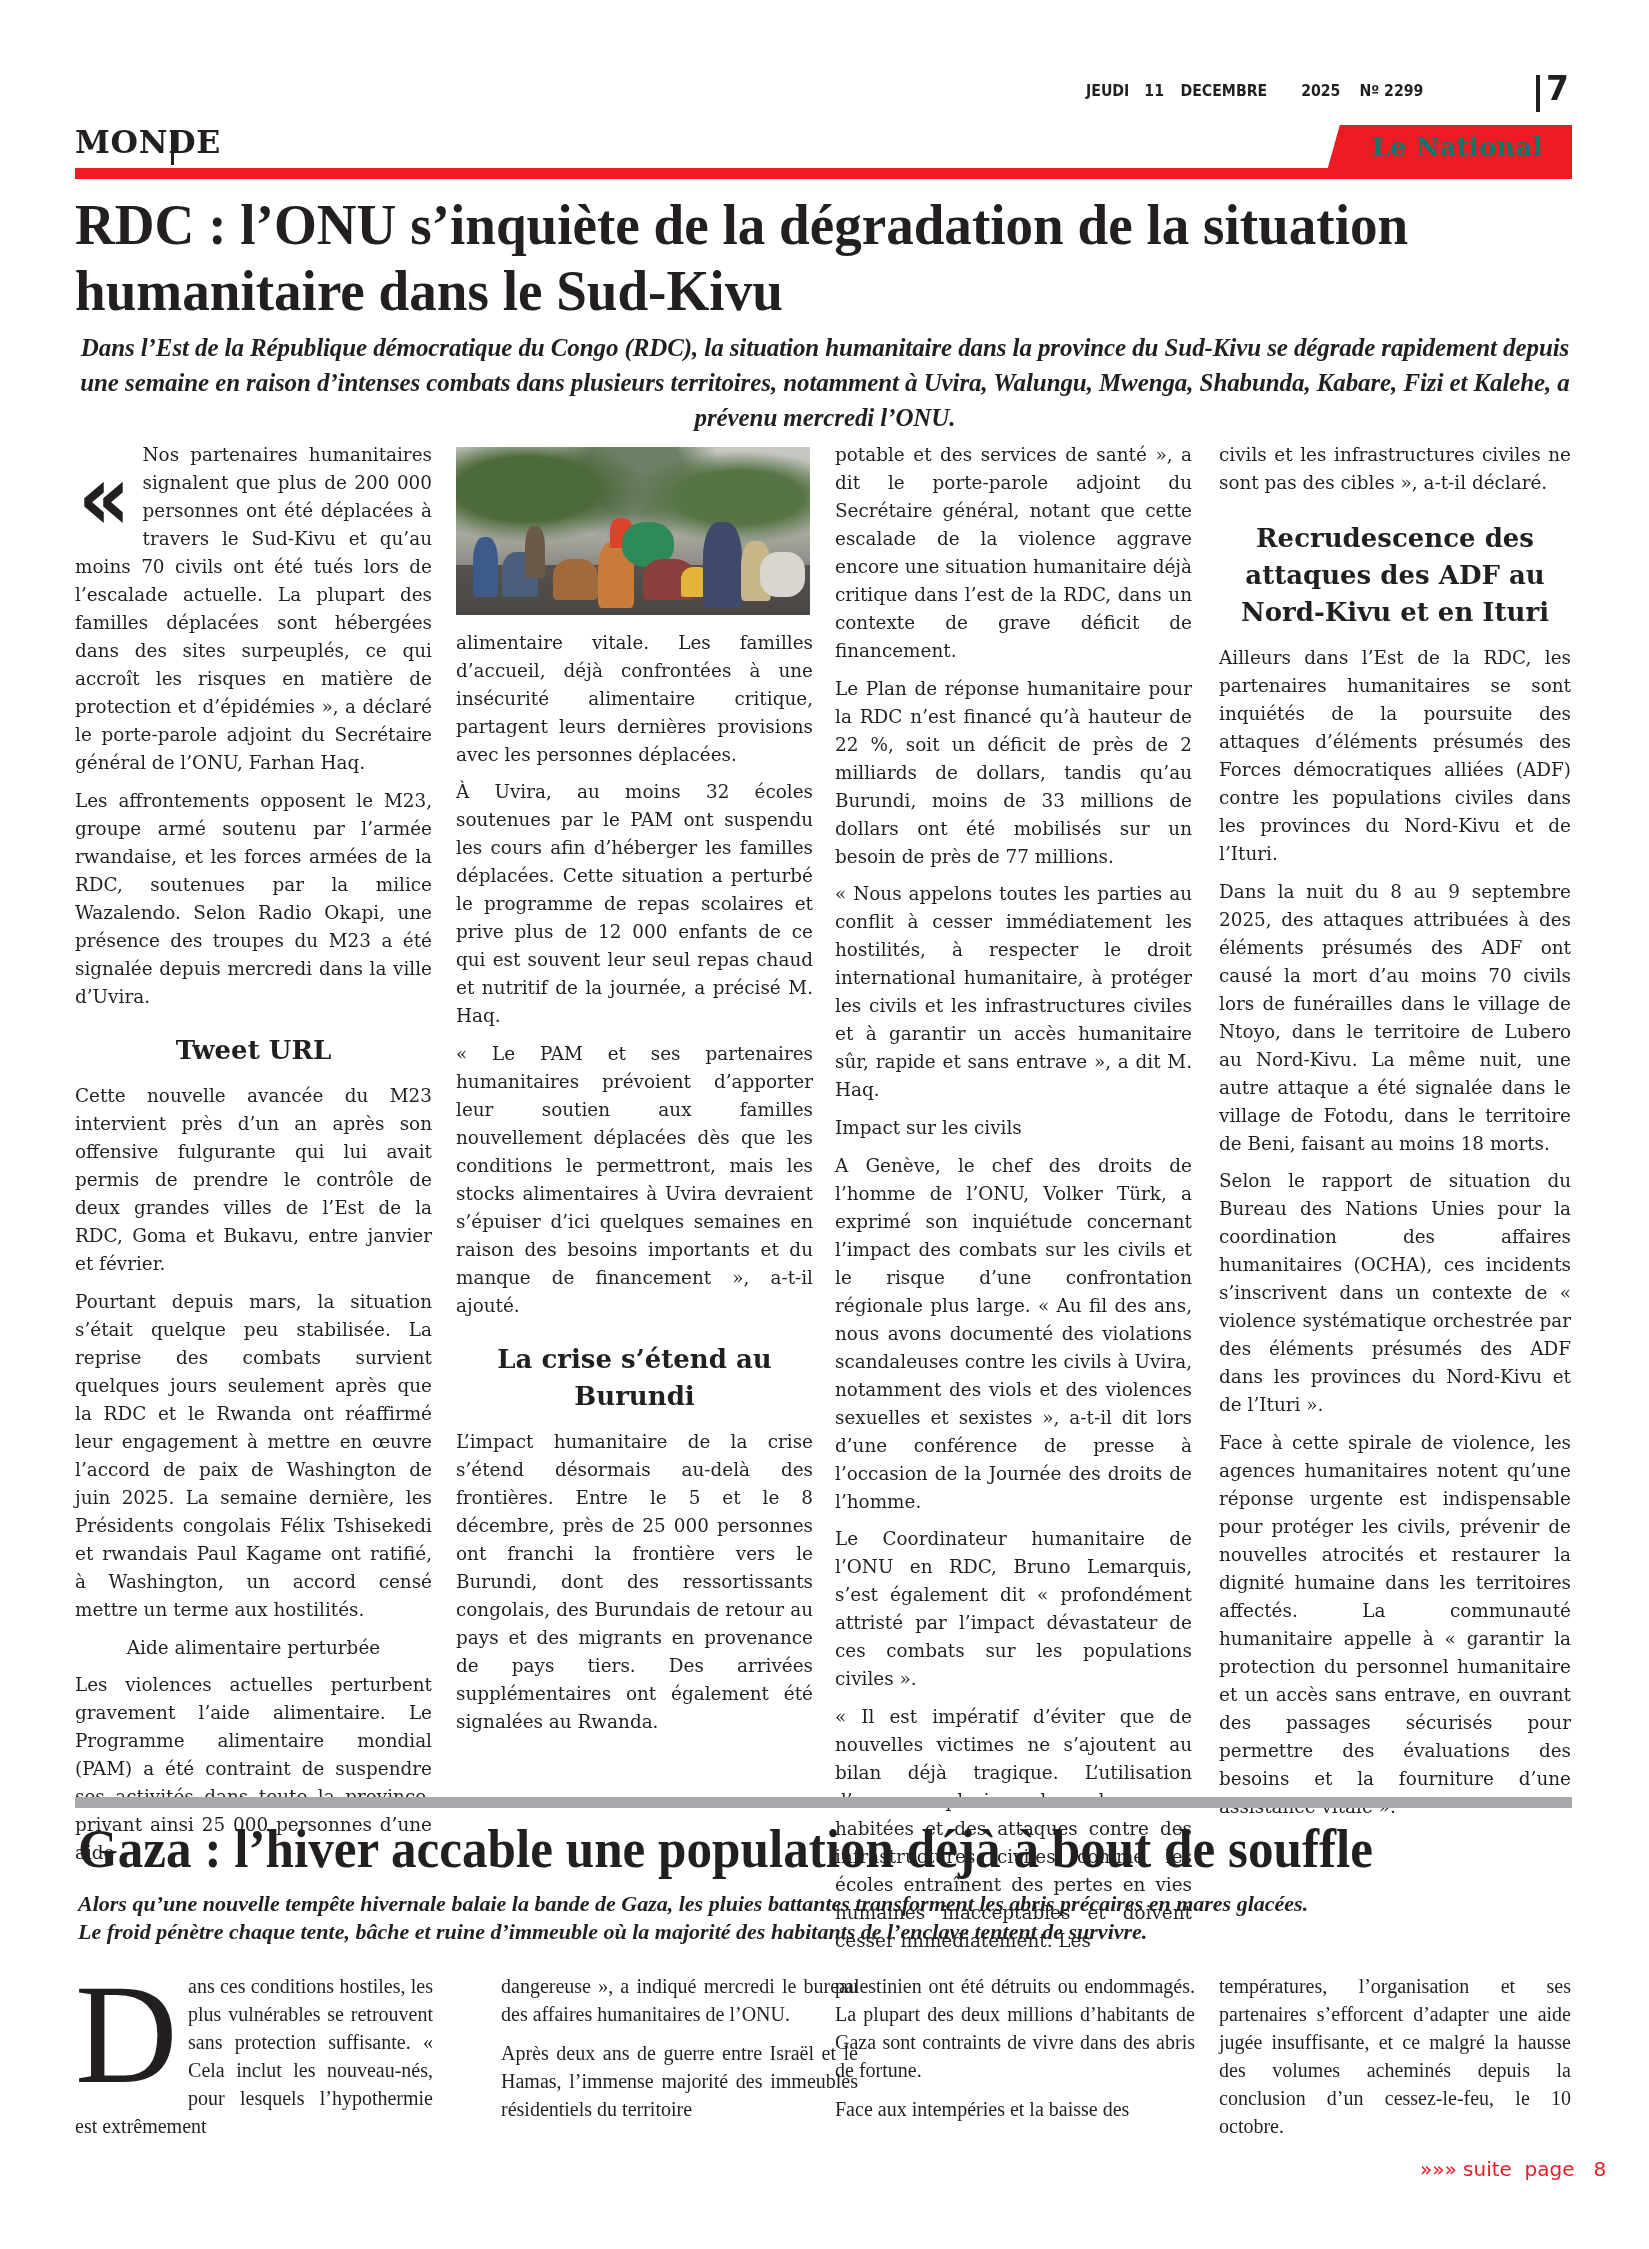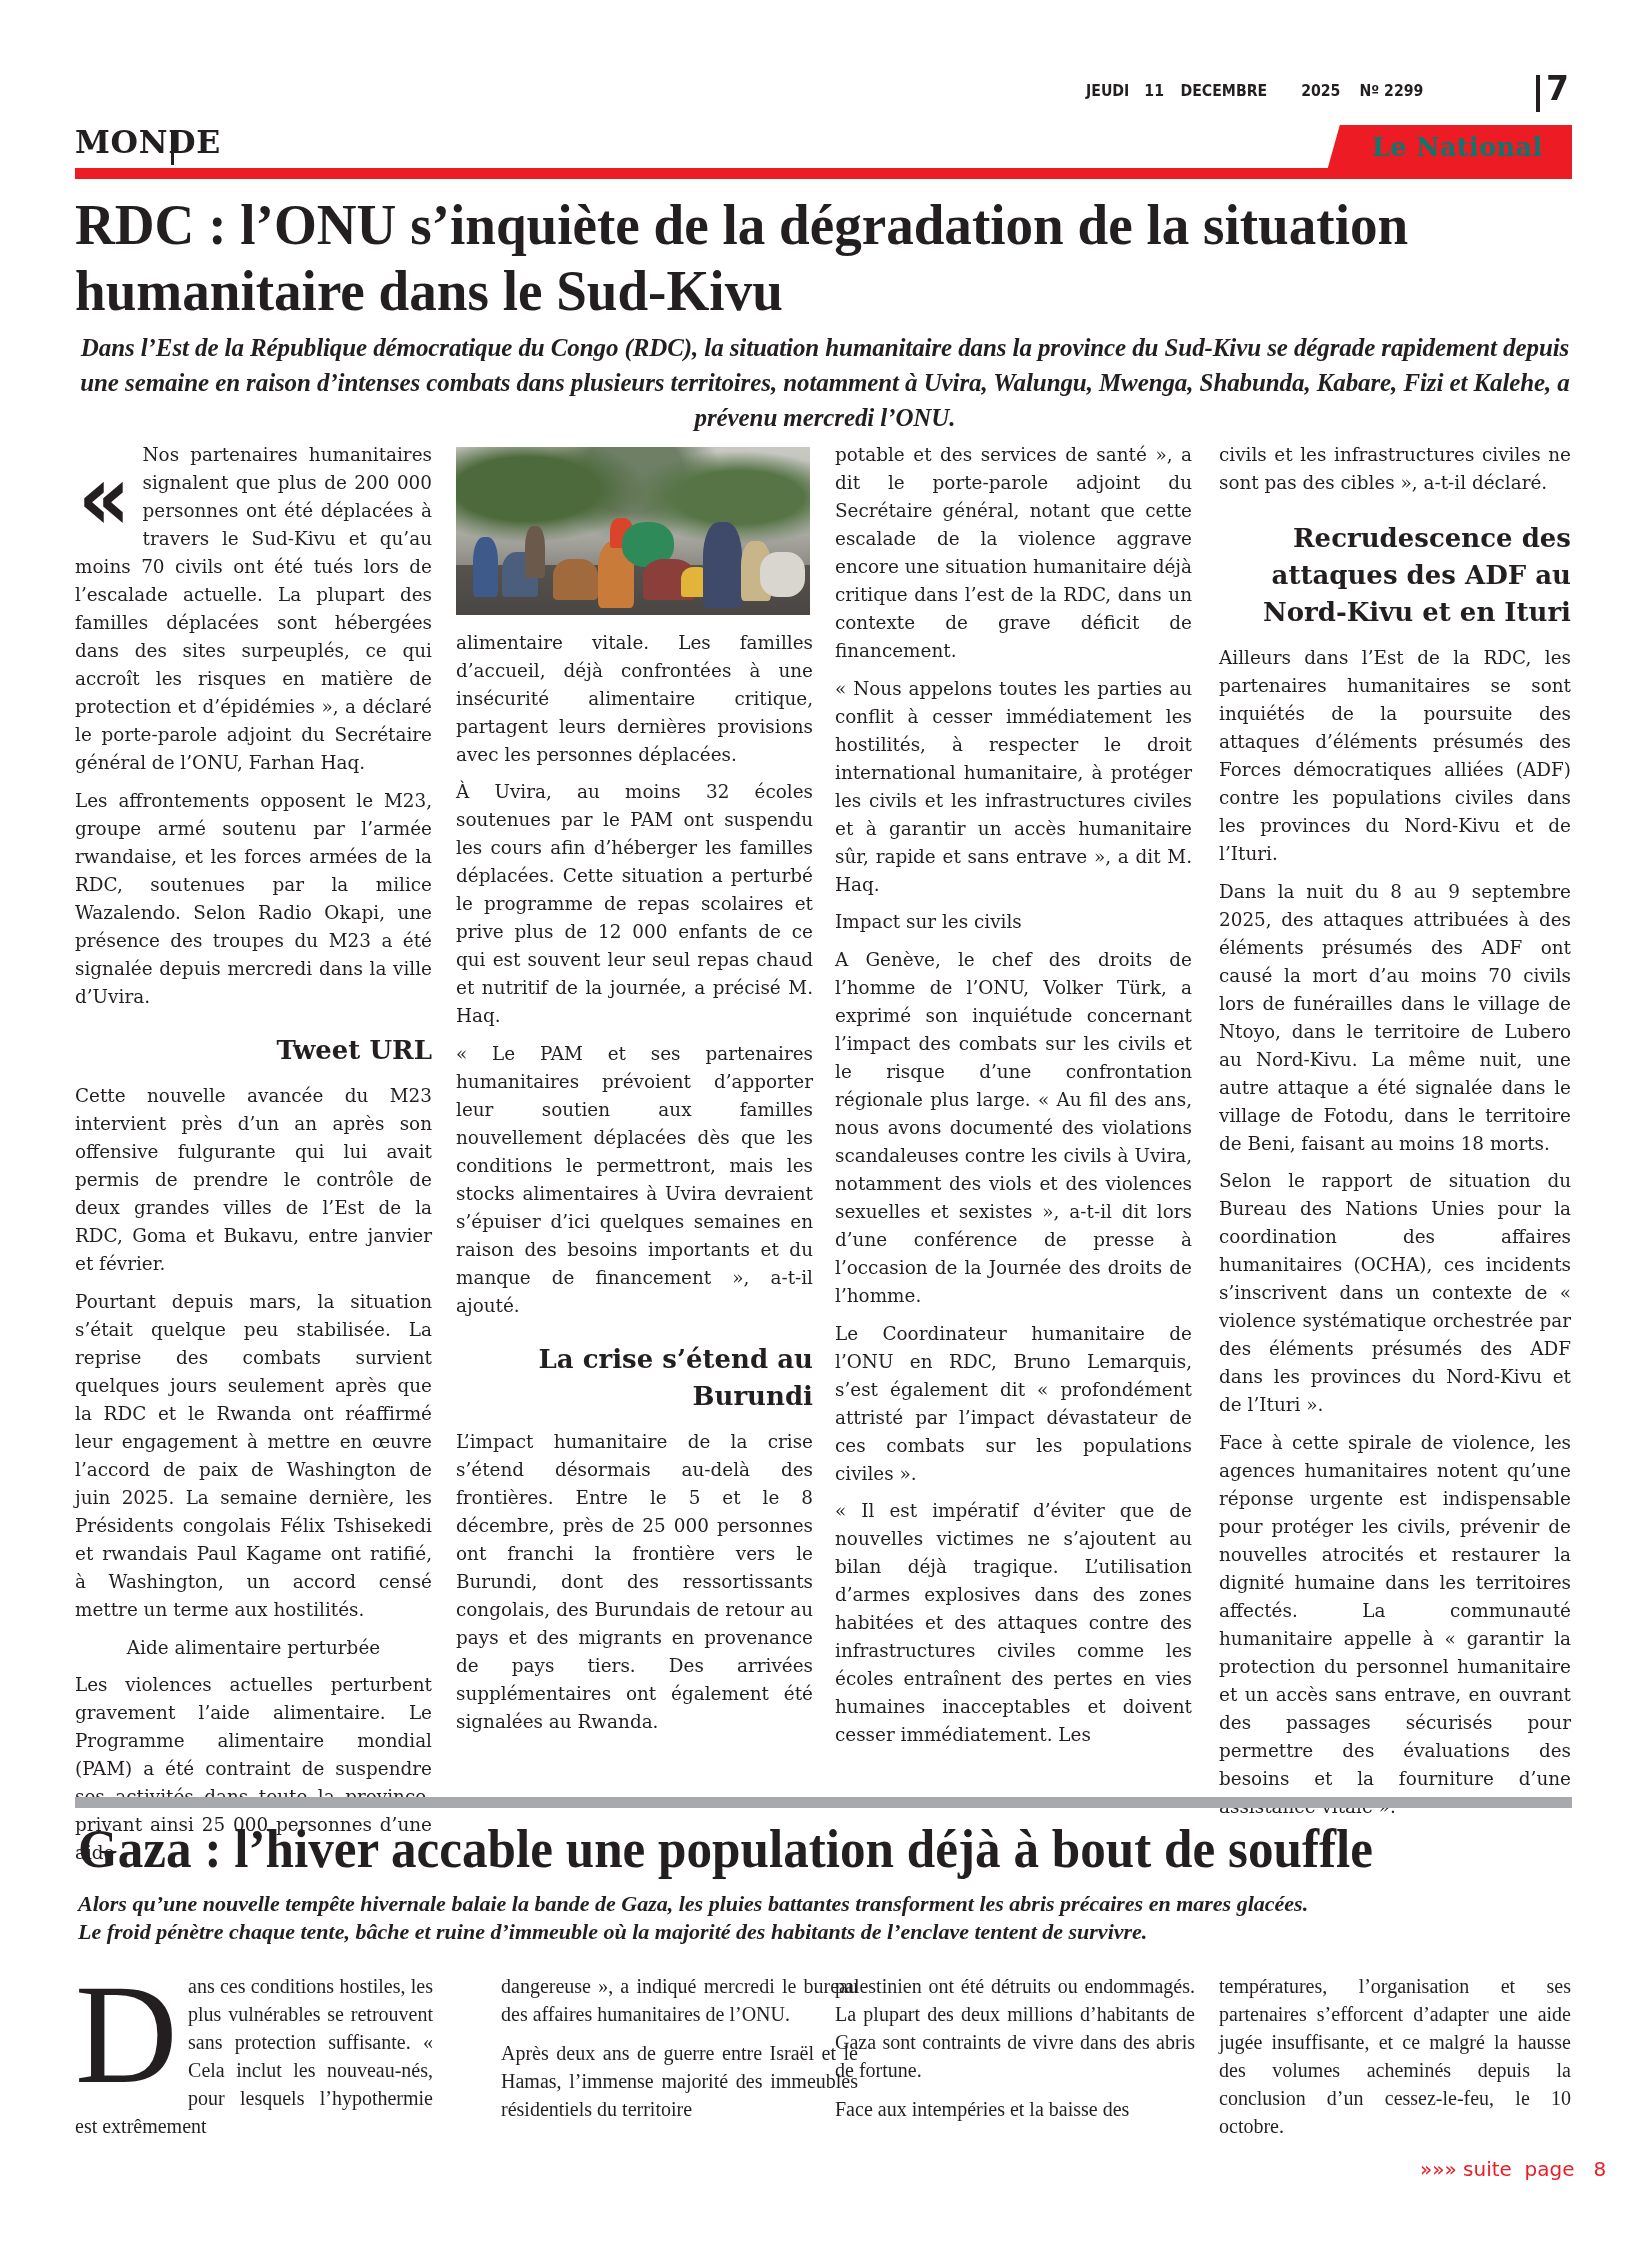--- a/index.html
+++ b/index.html
@@ -20,21 +20,21 @@
   .deck { left:75px; top:330px; width:1500px; font-family:"Liberation Serif","DejaVu Serif",serif; font-weight:bold; font-style:italic; font-size:25px; line-height:35px; letter-spacing:-0.1px;text-align:center; }
   
   .col { position:absolute; top:441px; font-family:"DejaVu Serif","Liberation Serif",serif; font-size:18.4px; line-height:28px; text-align:justify; }
   .col p { margin:0 0 9.7px 0; }
   .c1 { left:75px; width:357px; }
   .c2 { left:456px; width:357px; }
   .c3 { left:835px; width:357px; }
   .c4 { left:1219px; width:352px; }
   .quote-mark { float:left; font-family:"DejaVu Sans",sans-serif; font-size:90px; line-height:67px; height:82px; width:60px; margin:22.5px 7.5px 0 0; font-weight:bold; transform:scaleX(0.9); }
   .c1 .lead { text-indent:0; }
-  .subhead { font-family:"DejaVu Serif","Liberation Serif",serif; font-weight:bold; font-size:26px; line-height:37px; margin:21px 0 13.5px 0 !important; text-align:right; }
+  .subhead { font-family:"DejaVu Serif","Liberation Serif",serif; font-weight:bold; font-size:26px; line-height:37px; margin:21px 0 13.5px 0 !important; text-align:center; }
   .photo { width:354px; height:168px; margin:6px 0 13.5px 0; position:relative; overflow:hidden;
     background:
       linear-gradient(180deg, rgba(0,0,0,0) 0%, rgba(0,0,0,0) 70%, #57524e 70%, #4a4643 100%),
       radial-gradient(ellipse at 20% 25%, #4d6a3c 0 18%, transparent 30%),
       radial-gradient(ellipse at 80% 30%, #567446 0 16%, transparent 28%),
       radial-gradient(ellipse at 50% 15%, #6f7f66 0 20%, transparent 35%),
       linear-gradient(180deg,#c9c9c4 0%,#b3b5ad 45%,#8e8b85 70%); }
   .photo .fig { position:absolute; border-radius:40% 40% 10% 10%; }
   
   .greyrule { left:75px; top:1797px; width:1497px; height:10.5px; background:#a7a9ac; }
@@ -104,20 +104,21 @@
   </div>
   <p>alimentaire vitale. Les familles d’accueil, déjà confrontées à une insécurité alimentaire critique, partagent leurs dernières provisions avec les personnes déplacées.</p>
   <p>À Uvira, au moins 32 écoles soutenues par le PAM ont suspendu les cours afin d’héberger les familles déplacées. Cette situation a perturbé le programme de repas scolaires et prive plus de 12 000 enfants de ce qui est souvent leur seul repas chaud et nutritif de la journée, a précisé M. Haq.</p>
   <p>« Le PAM et ses partenaires humanitaires prévoient d’apporter leur soutien aux familles nouvellement déplacées dès que les conditions le permettront, mais les stocks alimentaires à Uvira devraient s’épuiser d’ici quelques semaines en raison des besoins importants et du manque de financement », a-t-il ajouté.</p>
   <p class="subhead">La crise s’étend au Burundi</p>
   <p>L’impact humanitaire de la crise s’étend désormais au-delà des frontières. Entre le 5 et le 8 décembre, près de 25 000 personnes ont franchi la frontière vers le Burundi, dont des ressortissants congolais, des Burundais de retour au pays et des migrants en provenance de pays tiers. Des arrivées supplémentaires ont également été signalées au Rwanda.</p>
 </div>
 
 <div class="col c3">
   <p>potable et des services de santé », a dit le porte-parole adjoint du Secrétaire général, notant que cette escalade de la violence aggrave encore une situation humanitaire déjà critique dans l’est de la RDC, dans un contexte de grave déficit de financement.</p>
+  <p>Le Plan de réponse humanitaire pour la RDC n’est financé qu’à hauteur de 22 %, soit un déficit de près de 2 milliards de dollars, tandis qu’au Burundi, moins de 33 millions de dollars ont été mobilisés sur un besoin de près de 77 millions.</p>
   <p>« Nous appelons toutes les parties au conflit à cesser immédiatement les hostilités, à respecter le droit international humanitaire, à protéger les civils et les infrastructures civiles et à garantir un accès humanitaire sûr, rapide et sans entrave », a dit M. Haq.</p>
   <p style="text-align:left">Impact sur les civils</p>
   <p>A Genève, le chef des droits de l’homme de l’ONU, Volker Türk, a exprimé son inquiétude concernant l’impact des combats sur les civils et le risque d’une confrontation régionale plus large. « Au fil des ans, nous avons documenté des violations scandaleuses contre les civils à Uvira, notamment des viols et des violences sexuelles et sexistes », a-t-il dit lors d’une conférence de presse à l’occasion de la Journée des droits de l’homme.</p>
   <p>Le Coordinateur humanitaire de l’ONU en RDC, Bruno Lemarquis, s’est également dit « profondément attristé par l’impact dévastateur de ces combats sur les populations civiles ».</p>
   <p>« Il est impératif d’éviter que de nouvelles victimes ne s’ajoutent au bilan déjà tragique. L’utilisation d’armes explosives dans des zones habitées et des attaques contre des infrastructures civiles comme les écoles entraînent des pertes en vies humaines inacceptables et doivent cesser immédiatement. Les</p>
 </div>
 
 <div class="col c4">
   <p>civils et les infrastructures civiles ne sont pas des cibles », a-t-il déclaré.</p>
   <p class="subhead" style="margin-top:22.5px !important">Recrudescence des attaques des ADF au Nord-Kivu et en Ituri</p>

